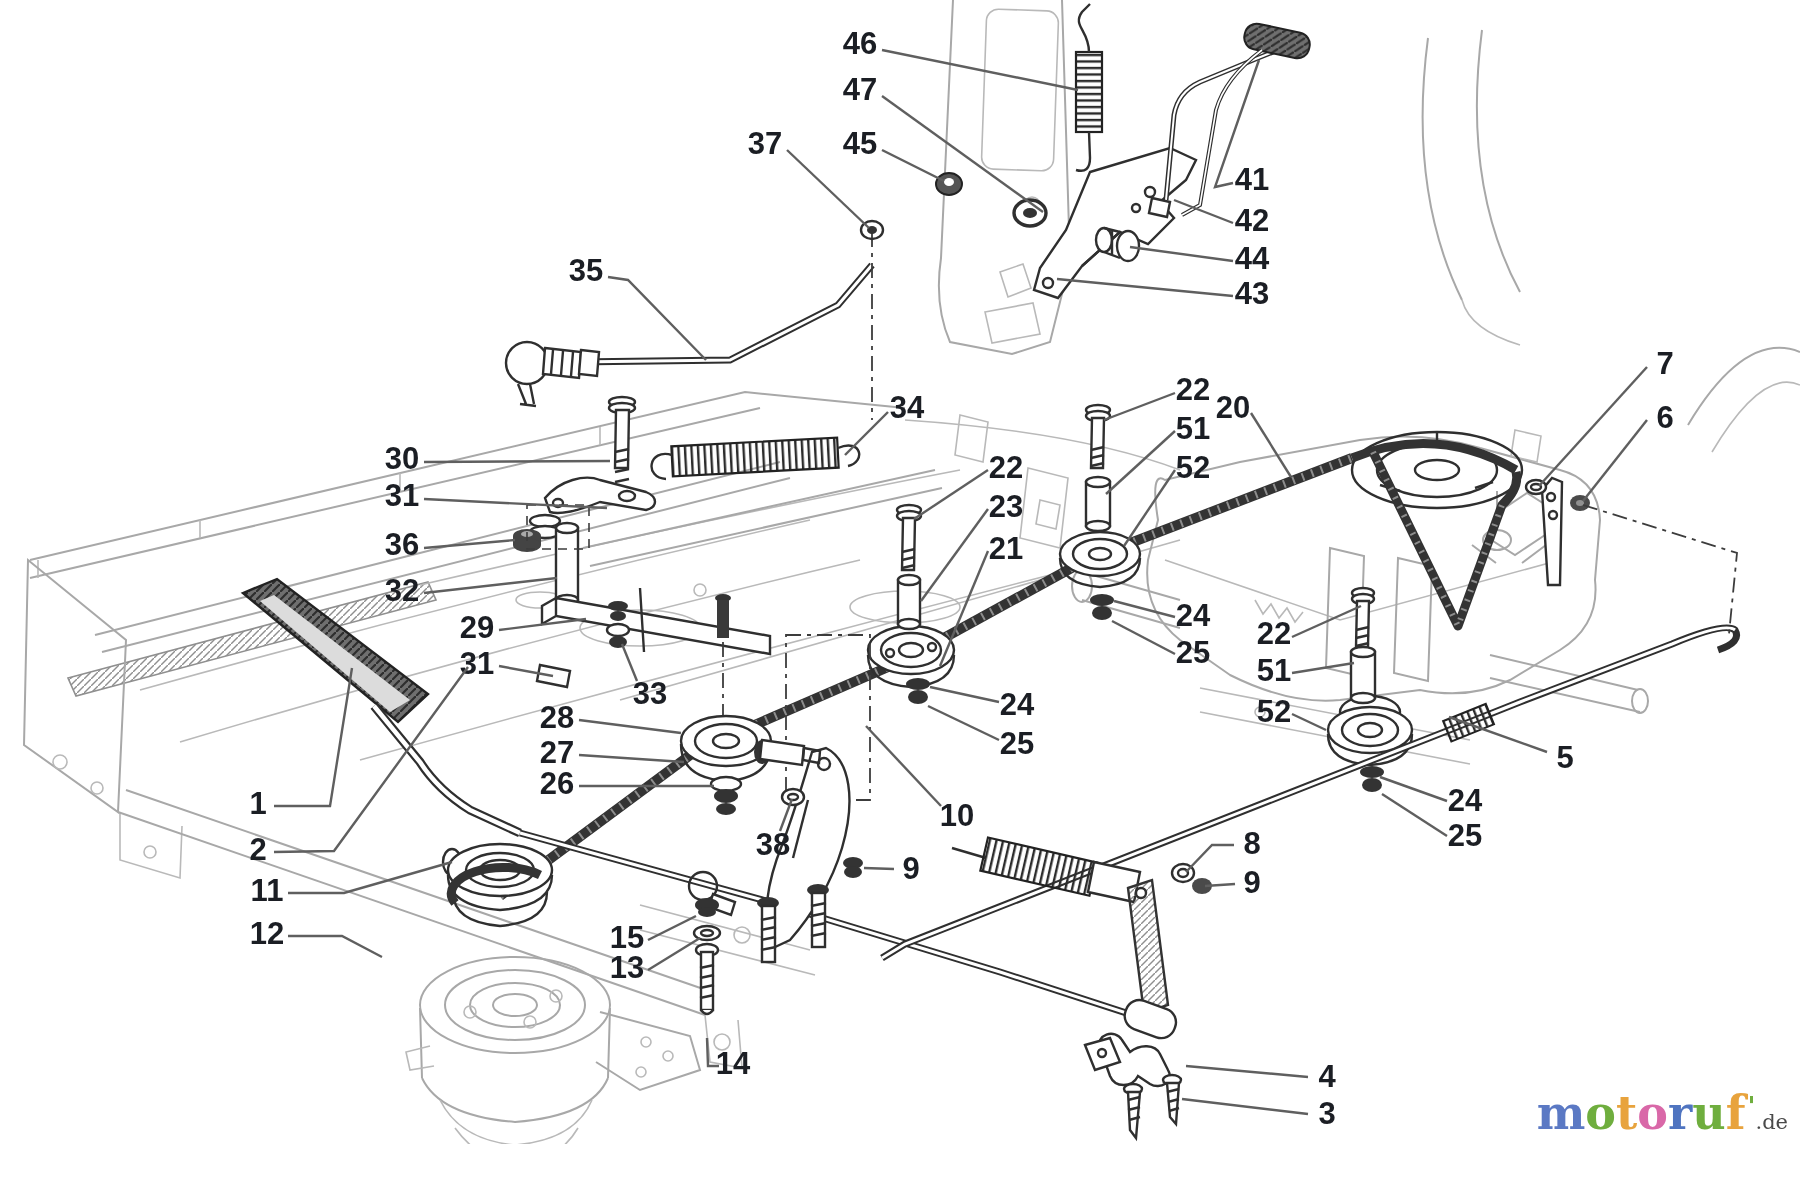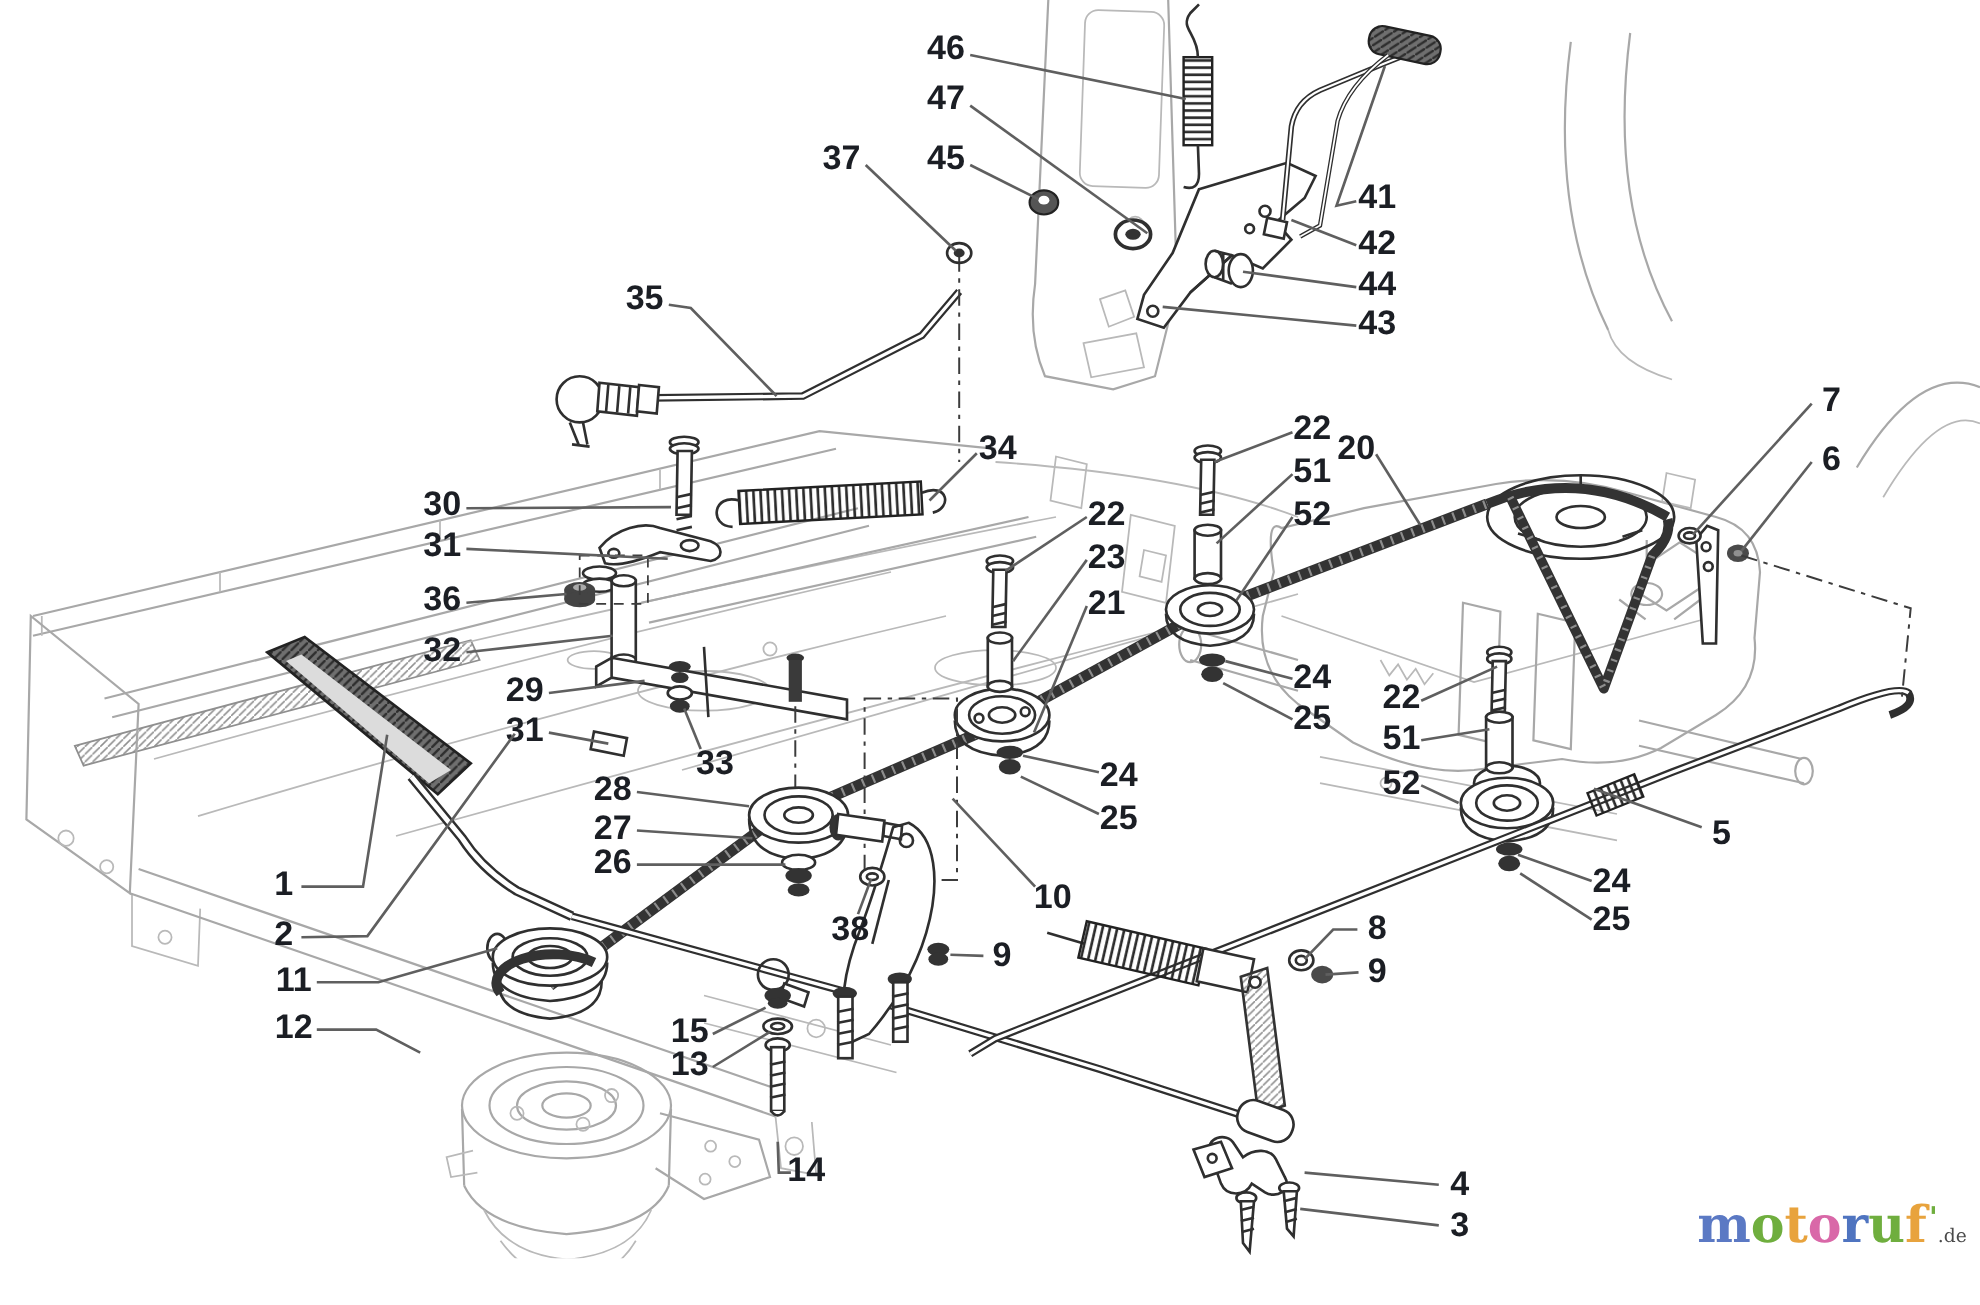--- a/index.html
+++ b/index.html
@@ -15,21 +15,21 @@
   .dkf{stroke:#2f2f2f;fill:#fff;stroke-width:2.4;}
   .solid{fill:#333;stroke:none;}
   .tube{stroke:#2f2f2f;fill:none;}
   .core{stroke:#fff;fill:none;}
   .dash{stroke:#3c3c3c;stroke-width:1.8;fill:none;stroke-dasharray:15 6 4 6;}
   .dashed{stroke:#3c3c3c;stroke-width:1.6;fill:none;stroke-dasharray:9 7;}
   #logo{position:absolute;right:12px;bottom:8px;line-height:1;
         font-family:"DejaVu Serif",serif;font-weight:bold;white-space:nowrap;}
   #logo .L{font-size:46px;}
   #logo .logo-apos{font-size:26px;vertical-align:14px;margin-left:2px;}
-  #logo .suffix{font-size:17px;font-family:"DejaVu Serif",serif;font-weight:normal;}
+  #logo .suffix{font-size:21px;font-family:"DejaVu Serif",serif;font-weight:normal;}
 </style>
 </head>
 <body>
 
 <div id="stage">
 <svg width="1800" height="1186" viewBox="0 0 1800 1186">
   <defs>
     <pattern id="pCoilV" width="6.5" height="14" patternUnits="userSpaceOnUse">
       <path d="M3,0 V14" stroke="#2b2b2b" stroke-width="2.4"></path>
     </pattern>

